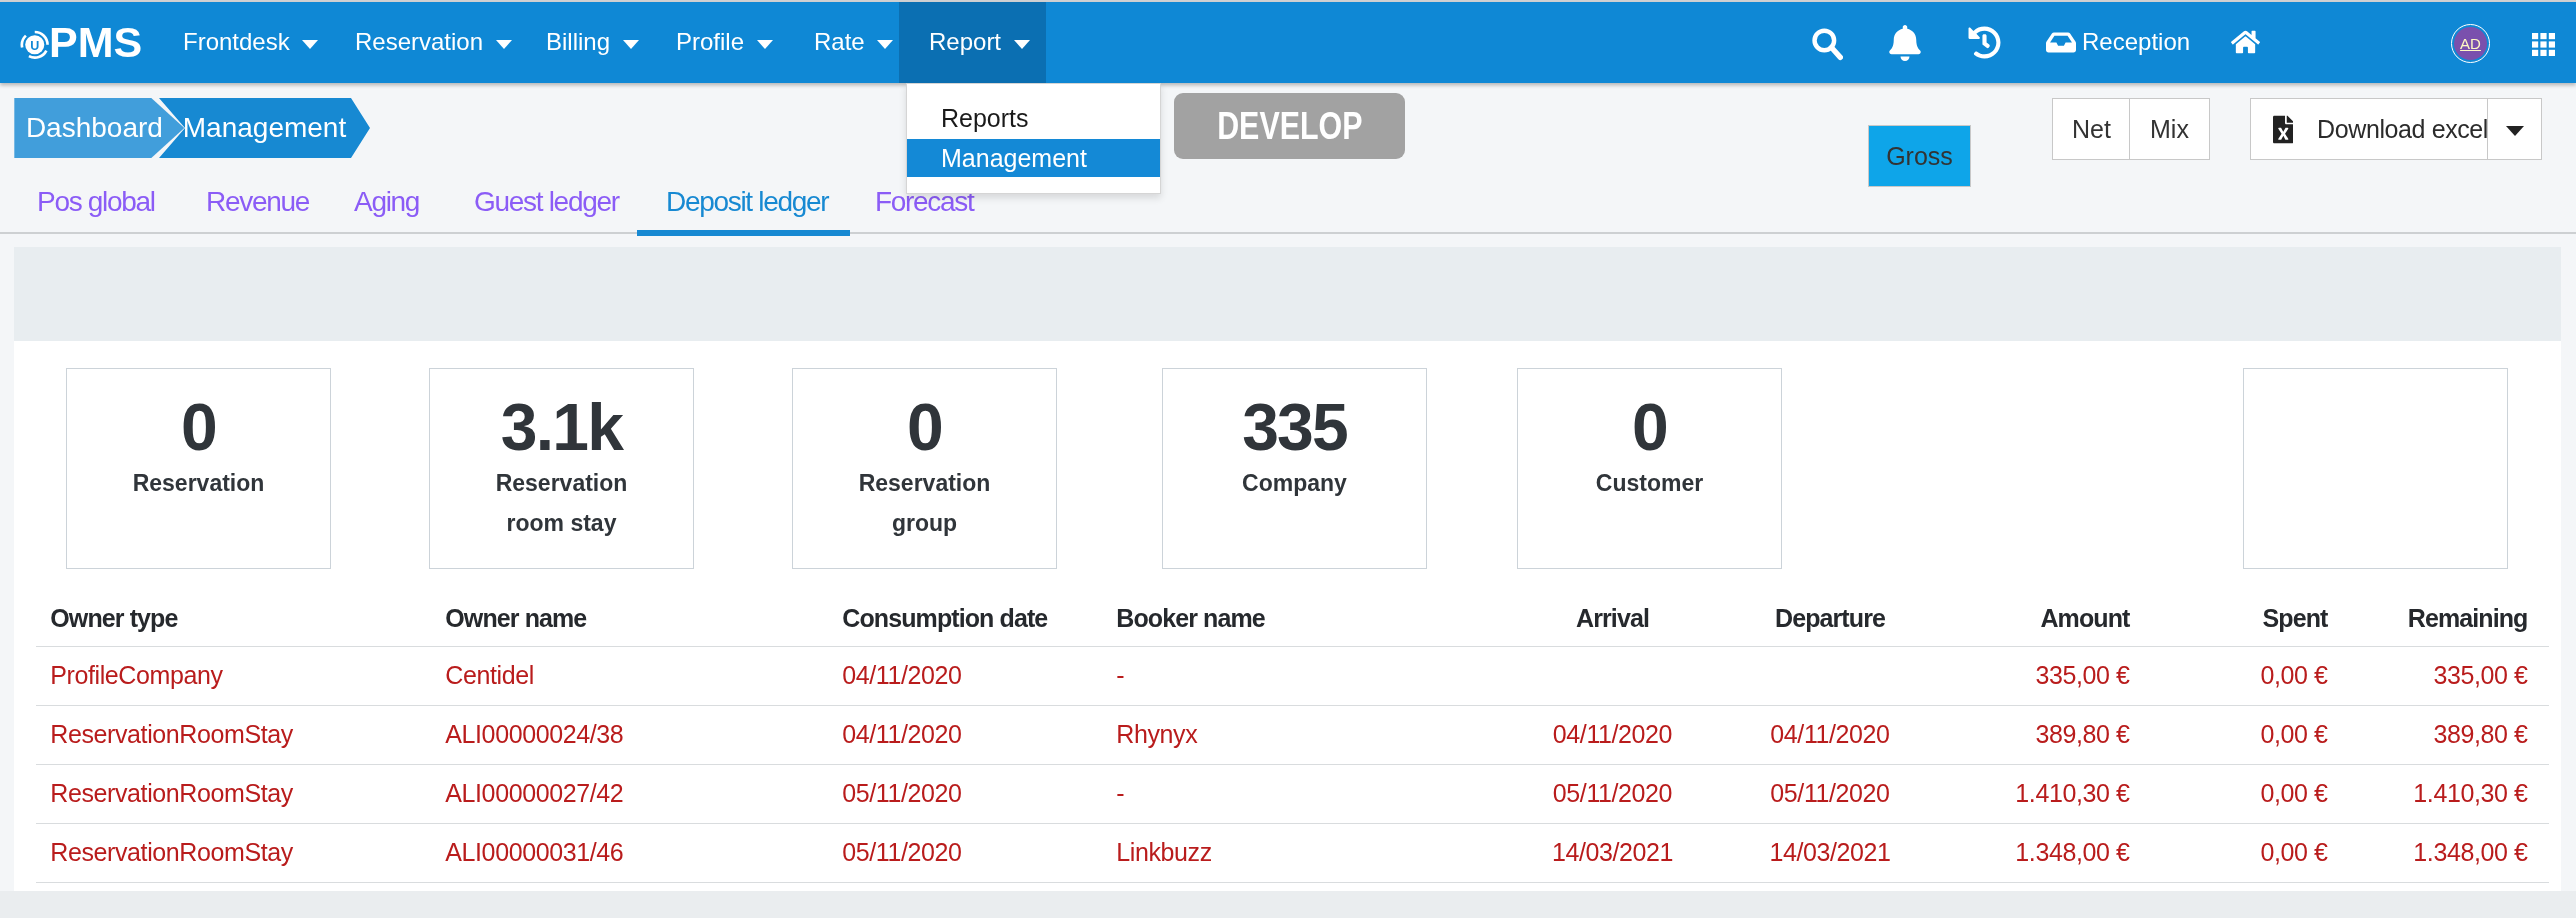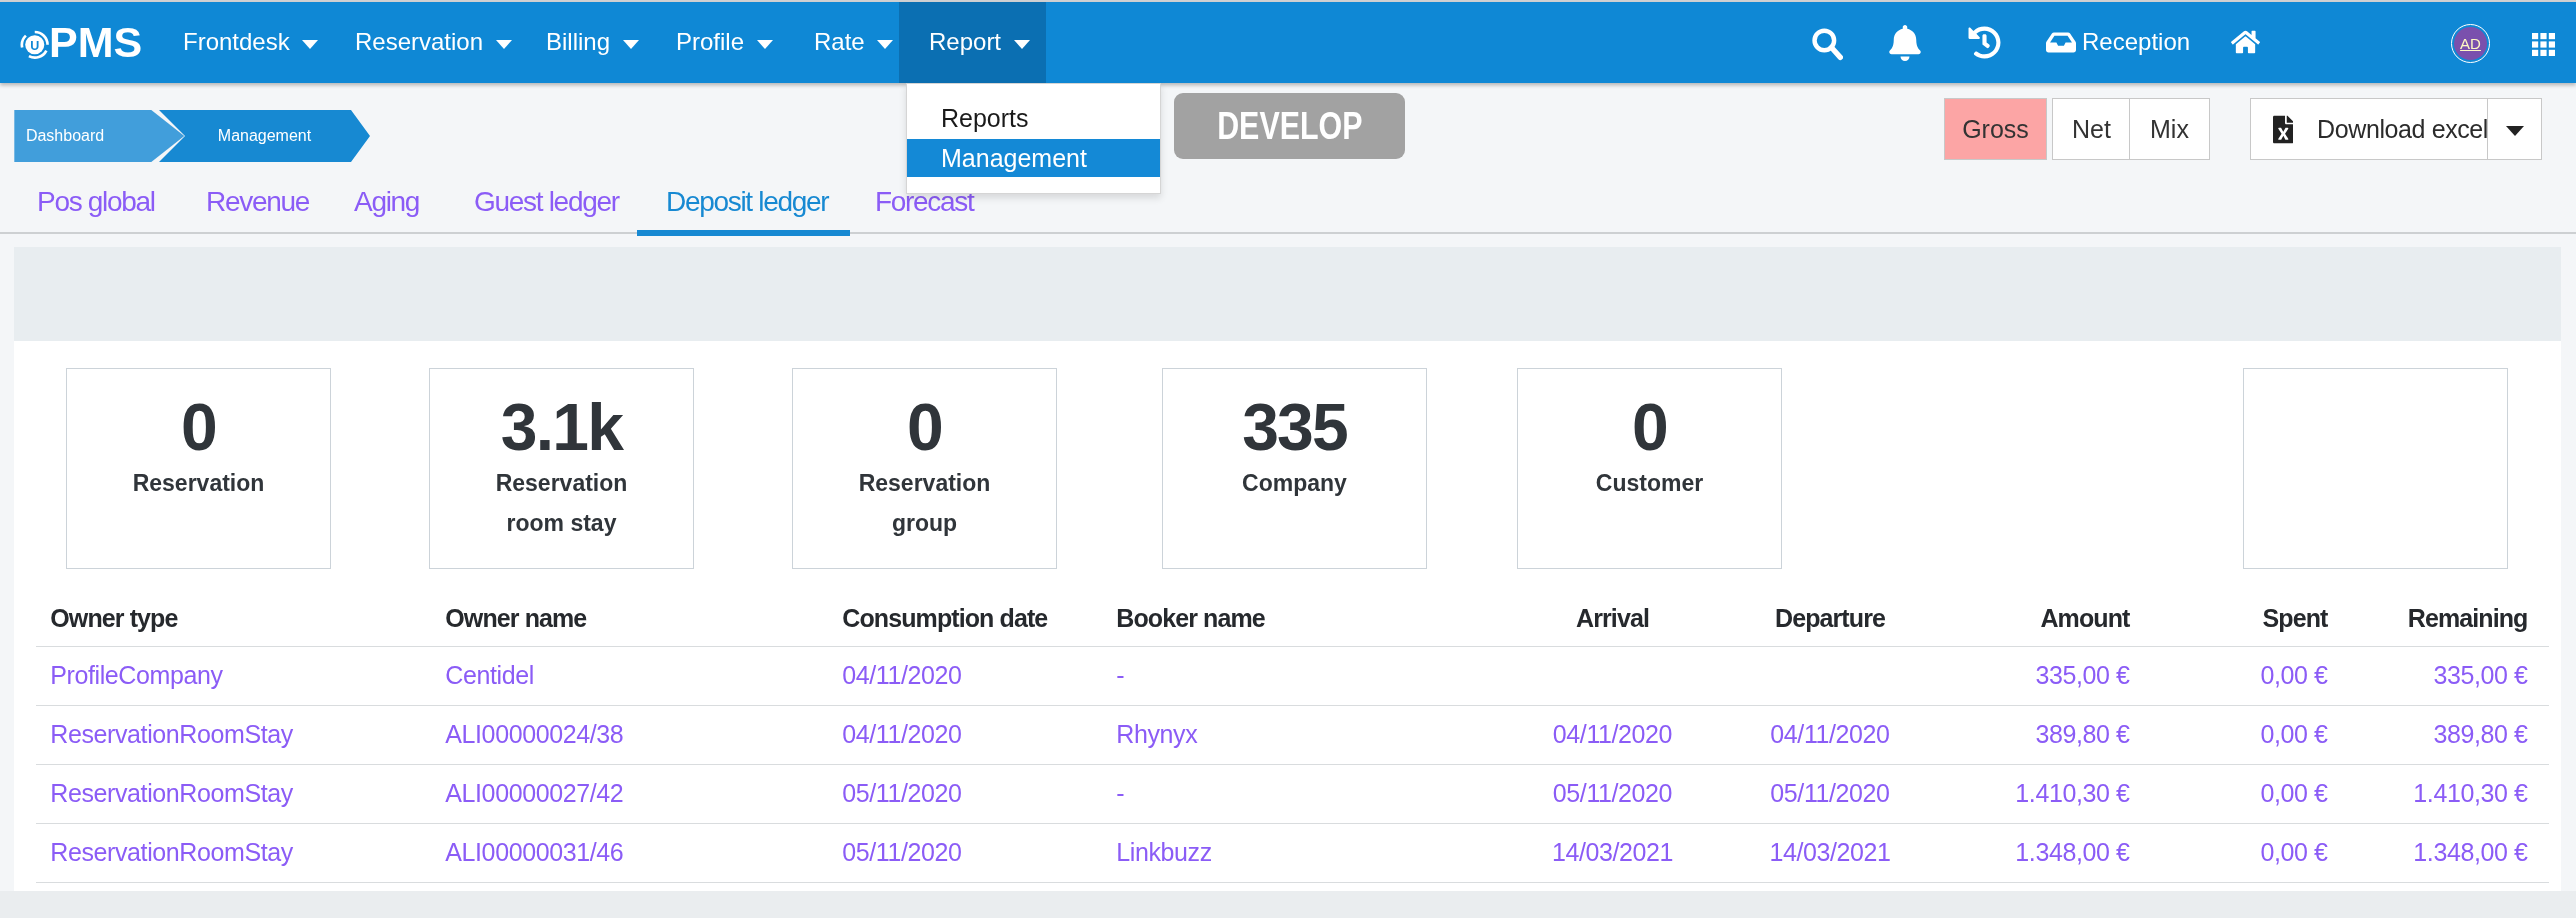--- a/index.html
+++ b/index.html
@@ -8,21 +8,21 @@
   .abs { position:absolute; }
 
   
   #topstrip { left:0; top:0; width:2576px; height:1.8px; background:#cfd0d2; }
   #navbar { left:0; top:1.8px; width:2576px; height:81px; background:#0f88d5; box-shadow:0 2.7px 3.6px rgba(0,0,0,.25); }
   .navitem { position:absolute; top:0; height:81px; display:flex; align-items:center; color:#fff; font-size:24px; }
   .caret { width:0; height:0; border-left:8px solid transparent; border-right:8px solid transparent; border-top:9px solid #fff; margin-left:12.5px; margin-top:3.6px; }
   #rep-active { left:899px; top:0; width:147px; height:81px; background:#0b6fb2; }
 
   
-  .crumb { position:absolute; top:110px; height:52px; color:#fff; font-size:16px; display:flex; align-items:center; }
+  .crumb { position:absolute; top:98px; height:60px; color:#fff; font-size:28px; display:flex; align-items:center; }
   #crumb1 { left:14.3px; width:170px; background:#419edb; clip-path:polygon(0 0, 137px 0, 100% 50%, 137px 100%, 0 100%); padding-left:11.6px; }
   #crumb2 { left:159px; width:211px; background:#1789d2; clip-path:polygon(0 0, 192px 0, 100% 50%, 192px 100%, 0 100%, 26px 50%); justify-content:center; }
 
   #develop { left:1174px; top:93px; width:231px; height:66px; background:#a2a2a2; border-radius:9px; color:#fff; font-size:38px; font-weight:bold; display:flex; align-items:center; justify-content:center; }
   #develop span { transform:scaleX(0.8); }
 
   
   #dropdown { left:906px; top:83px; width:255px; height:111px; background:#fff; border:0.9px solid #d5d5d5; box-shadow:0 3.6px 7.2px rgba(0,0,0,.12); z-index:20; }
   #dropdown .dd1 { position:absolute; left:0; top:15px; width:253px; height:39px; color:#1a1a1a; font-size:25px; line-height:39px; padding-left:34px; }
   #dropdown .dd2 { position:absolute; left:0; top:55px; width:253px; height:38px; background:#1489d6; color:#fff; font-size:25px; line-height:38px; padding-left:34px; }
@@ -41,21 +41,21 @@
   #bottombg { left:0; top:891px; width:2576px; height:28px; background:#eaedef; }
 
   
   .card { position:absolute; top:368px; width:265px; height:201px; background:#fff; border:1.8px solid #ccd3d9; text-align:center; }
   .card .num { font-size:66px; line-height:66px; font-weight:bold; color:#30353a; margin-top:25px; letter-spacing:-1.8px; }
   .card .lbl { font-size:23px; line-height:40px; font-weight:bold; color:#30353a; margin-top:2.7px; }
 
   
   #tbl { position:absolute; left:36px; top:591px; width:2512px; border-collapse:collapse; table-layout:fixed; }
   #tbl th { font-size:25px; font-weight:bold; color:#26292d; letter-spacing:-0.9px; }
-  #tbl td { font-size:25px; color:#8b5cf6; letter-spacing:-0.4px;margin-top:44px; }
+  #tbl td { font-size:25px; color:#b91c1c; letter-spacing:-0.4px;margin-top:44px; }
   #tbl thead tr { height:55px; }
   #tbl tbody tr { height:59px; }
   #tbl tr { border-bottom:1.8px solid #d9dcde; }
   #tbl th, #tbl td { vertical-align:middle; padding:0; white-space:nowrap; overflow:hidden; }
   .al { text-align:left; } .ac { text-align:center; } .ar { text-align:right; } .pl { padding-left:14.3px !important; }
 </style>
 </head>
 <body>
   <div class="abs" id="topstrip"></div>
   <div class="abs" id="navbar">
@@ -110,21 +110,21 @@
       <rect x="19" y="19" width="7" height="7"></rect>
     </svg>
   </div>
 
   <div class="crumb" id="crumb1">Dashboard</div>
   <div class="crumb" id="crumb2">Management</div>
   <div class="abs" id="develop">
     <span>DEVELOP</span>
   </div>
 
-  <div class="seg" style="left:1944px;width:103px;background:#fca5a5;">Gross</div>
+  <div class="seg" style="left:1868px;width:103px;background:#0ea5e9;margin-top:27px;">Gross</div>
   <div class="seg" style="left:2052px;width:79px;">Net</div>
   <div class="seg" style="left:2129px;width:81px;">Mix</div>
 
   <div class="seg" style="left:2250px;width:239px;justify-content:flex-start;padding-left:21.5px;color:#2b2b2b;white-space:nowrap;">
     <svg width="25" height="33" viewBox="0 0 384 512" fill="#222">
       <path d="M224 136V0H24C10.7 0 0 10.7 0 24v464c0 13.3 10.7 24 24 24h336c13.3 0 24-10.7 24-24V160H248c-13.2 0-24-10.8-24-24zm60.1 106.5L224 336l60.1 93.5c5.1 8-.6 18.5-10.1 18.5h-34.9c-4.4 0-8.5-2.4-10.6-6.3C208.9 405.5 192 373 192 373c-6.4 14.8-10 20-36.6 68.8-2.1 3.9-6.1 6.3-10.5 6.3H110c-9.5 0-15.2-10.5-10.1-18.5l60.3-93.5-60.3-93.5c-5.2-8 .6-18.5 10.1-18.5h34.8c4.4 0 8.5 2.4 10.6 6.3 26.1 48.8 20 33.6 36.6 68.5 0 0 6.1-11.7 36.6-68.5 2.1-3.9 6.2-6.3 10.6-6.3H274c9.5-.1 15.2 10.4 10.1 18.4zM384 121.9v6.1H256V0h6.1c6.4 0 12.5 2.5 17 7l97.9 98c4.5 4.5 7 10.6 7 16.9z"></path>
     </svg>
     <span style="margin-left:24px;letter-spacing:-0.4px;">Download excel</span>
   </div>
   <div class="seg" style="left:2487px;width:55px;">

